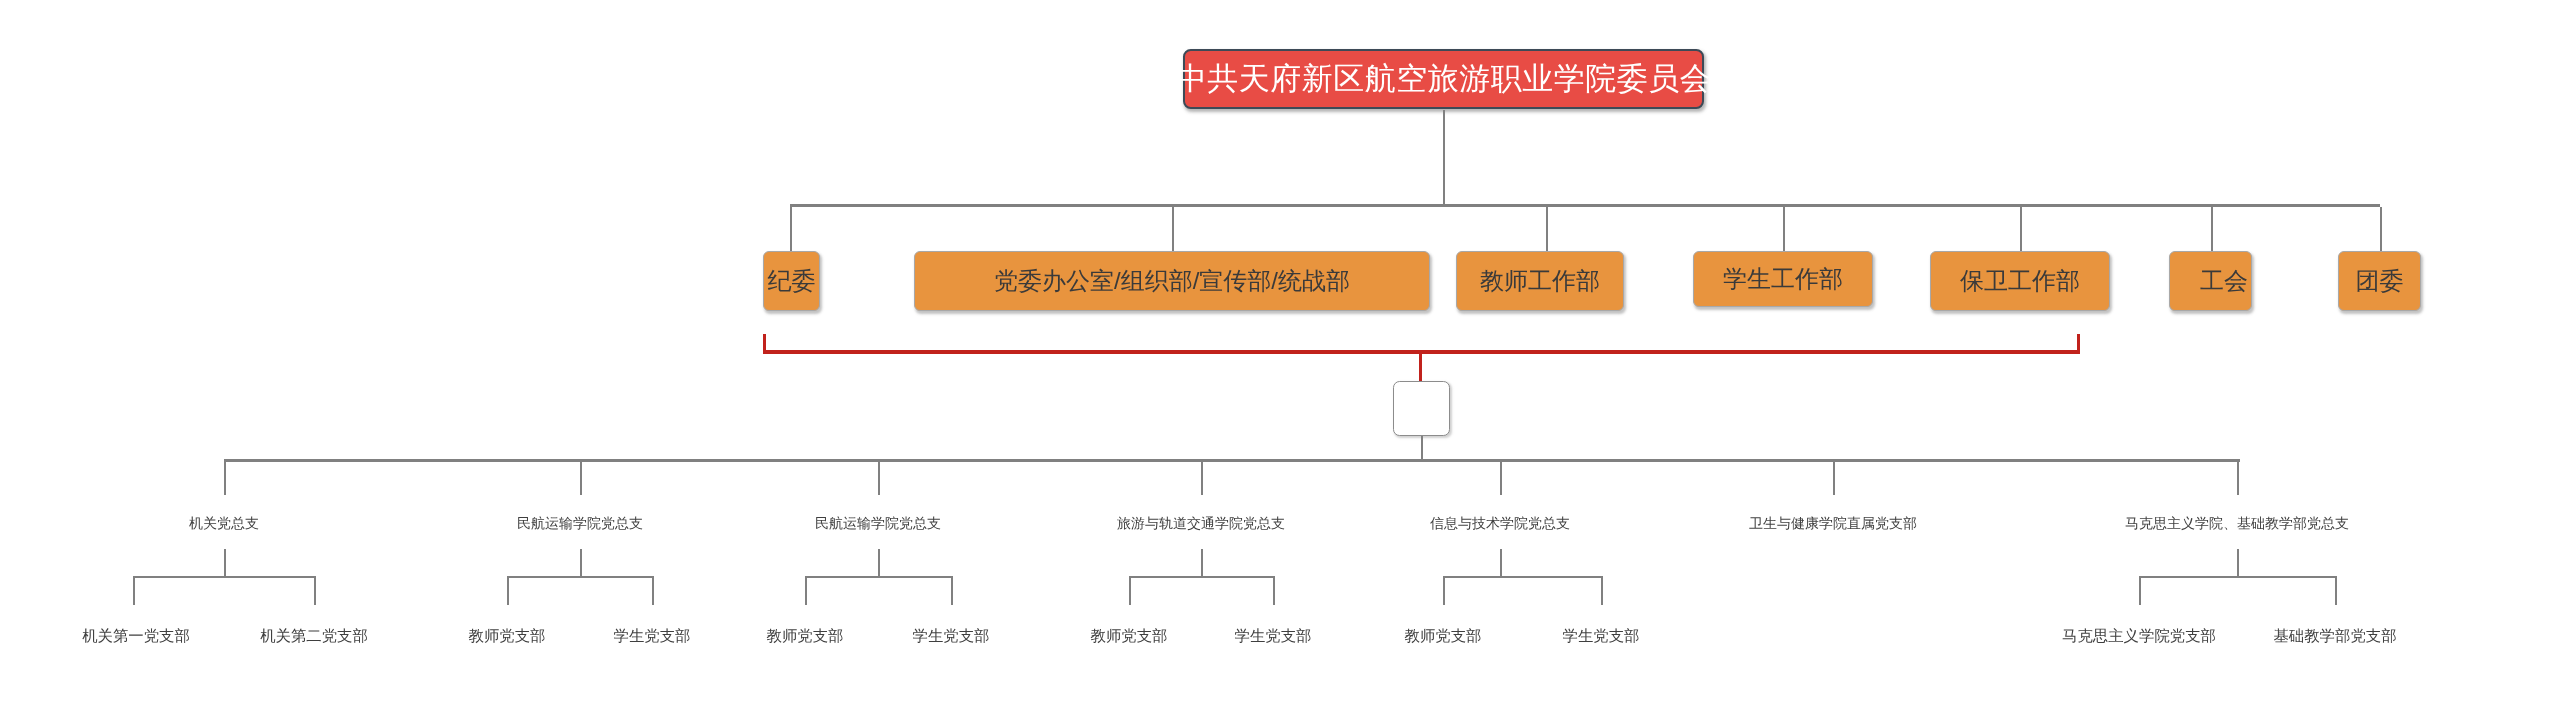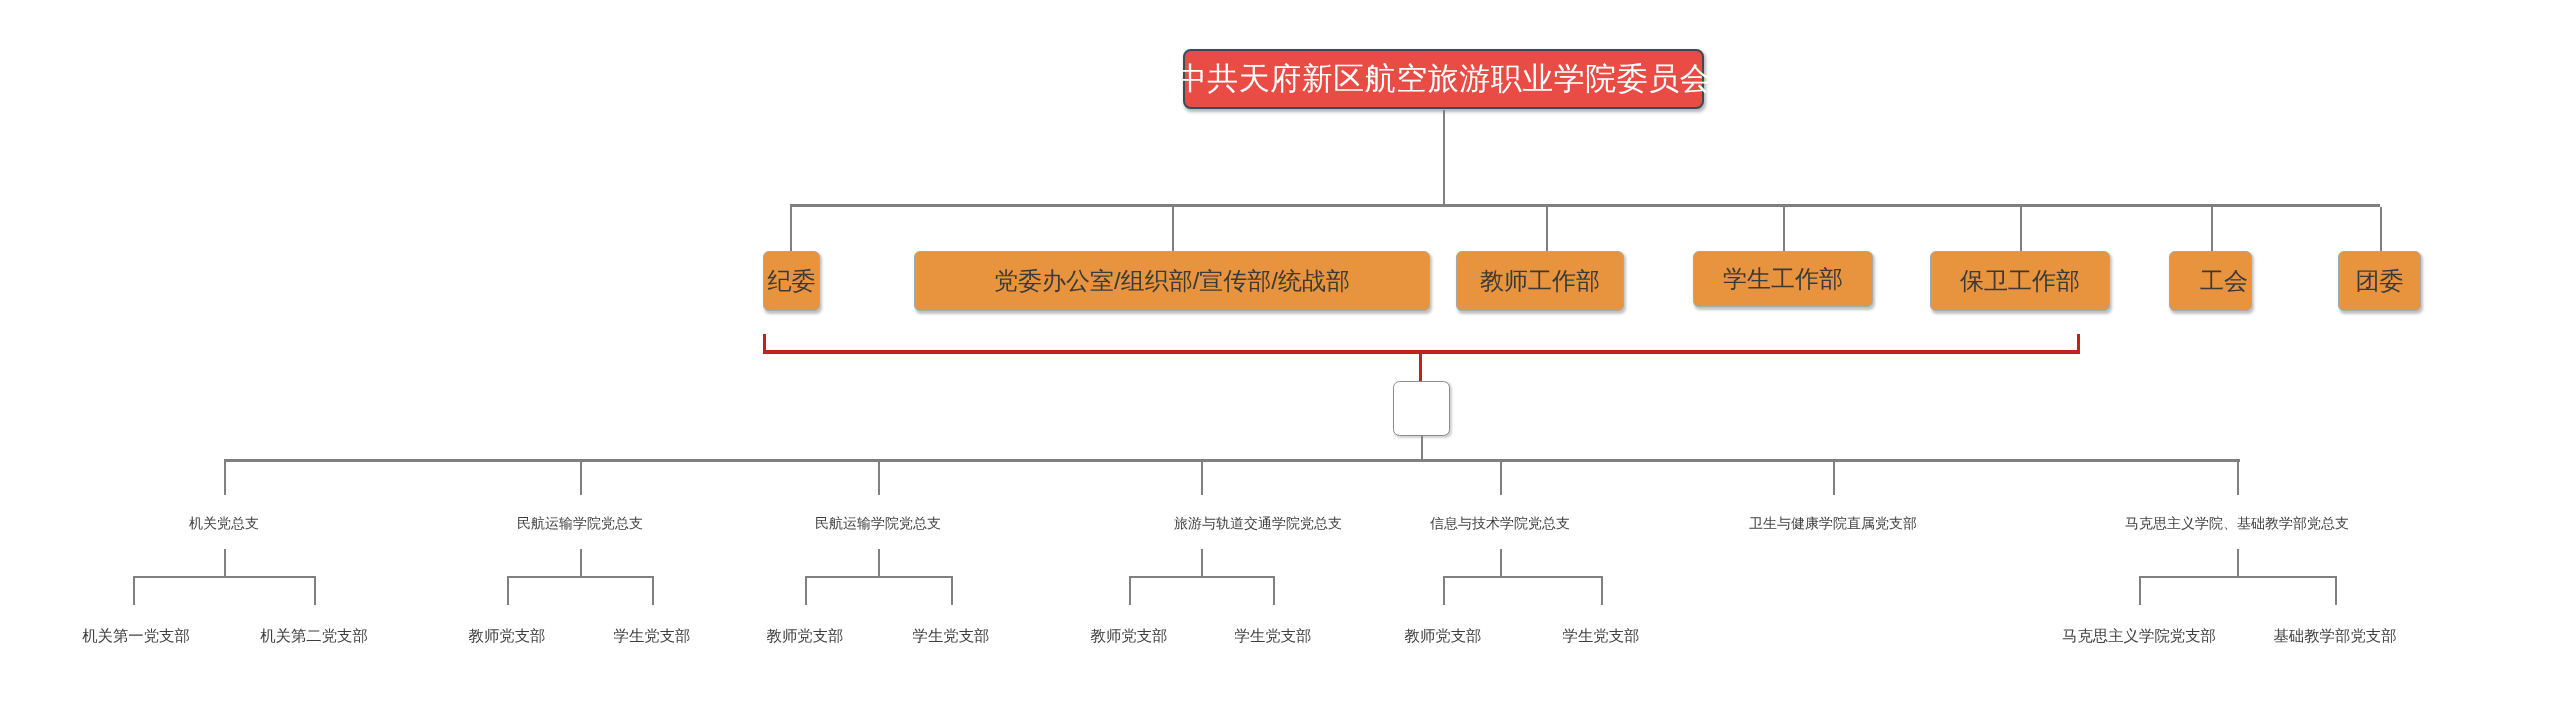--- a/index.html
+++ b/index.html
@@ -158,21 +158,21 @@
   <div class="conn-v thin" style="left:580px; top:462px; height:33px;"></div>
   <div class="conn-v thin" style="left:878px; top:462px; height:33px;"></div>
   <div class="conn-v thin" style="left:1201px; top:462px; height:33px;"></div>
   <div class="conn-v thin" style="left:1500px; top:462px; height:33px;"></div>
   <div class="conn-v thin" style="left:1833px; top:462px; height:33px;"></div>
   <div class="conn-v thin" style="left:2237px; top:462px; height:33px;"></div>
 
   <div class="label-plain label-branch" style="left:224px;  top:515px;">机关党总支</div>
   <div class="label-plain label-branch" style="left:580px; top:515px;">民航运输学院党总支</div>
   <div class="label-plain label-branch" style="left:878px; top:515px;">民航运输学院党总支</div>
-  <div class="label-plain label-branch" style="left:1258px; top:515px;">旅游与轨道交通学院党总支</div>
+  <div class="label-plain label-branch" style="left:1201px; top:515px;">旅游与轨道交通学院党总支</div>
   <div class="label-plain label-branch" style="left:1500px; top:515px;">信息与技术学院党总支</div>
   <div class="label-plain label-branch" style="left:1833px; top:515px;">卫生与健康学院直属党支部</div>
   <div class="label-plain label-branch" style="left:2237px; top:515px;">马克思主义学院、基础教学部党总支</div>
 
   <div class="conn-v thin" style="left:224px; top:549px; height:27.4px;"></div>
   <div class="conn-h thin" style="left:133px; top:576px; width:182px;"></div>
   <div class="conn-v thin" style="left:133px; top:576px; height:28.5px;"></div>
   <div class="conn-v thin" style="left:314px; top:576px; height:28.5px;"></div>
   <div class="label-plain label-leaf" style="left:136px; top:626px;">机关第一党支部</div>
   <div class="label-plain label-leaf" style="left:314px; top:626px;">机关第二党支部</div>

